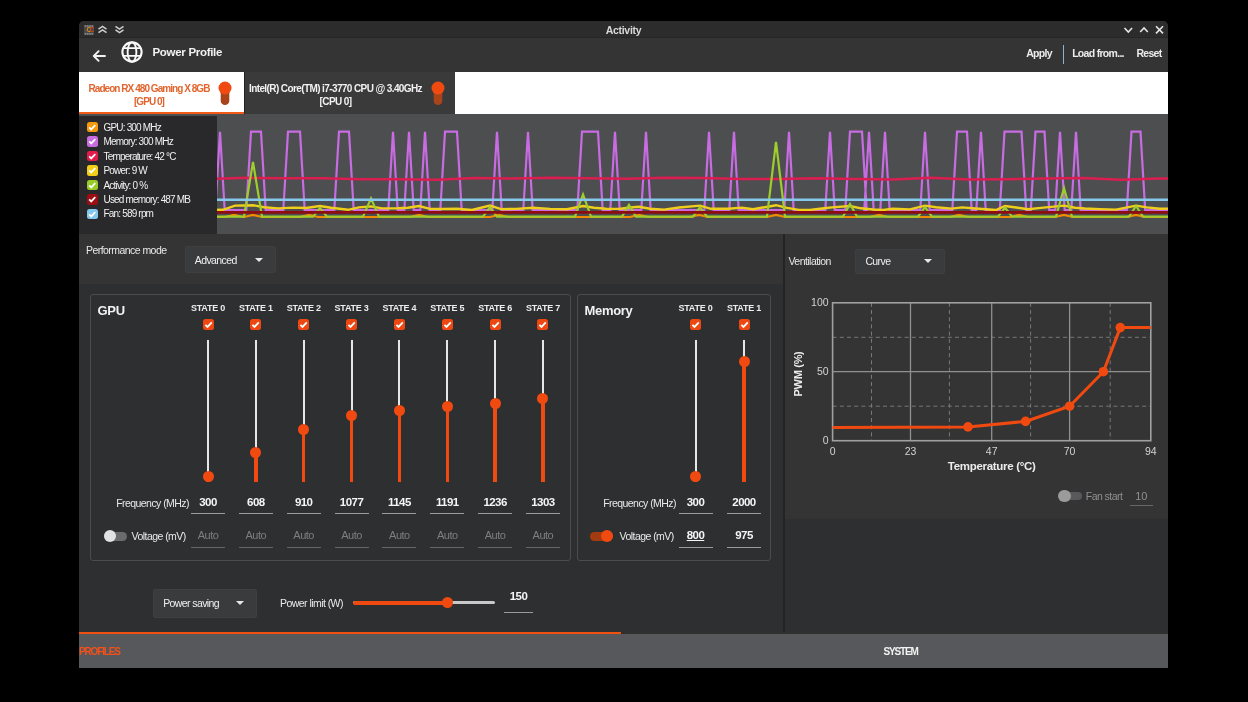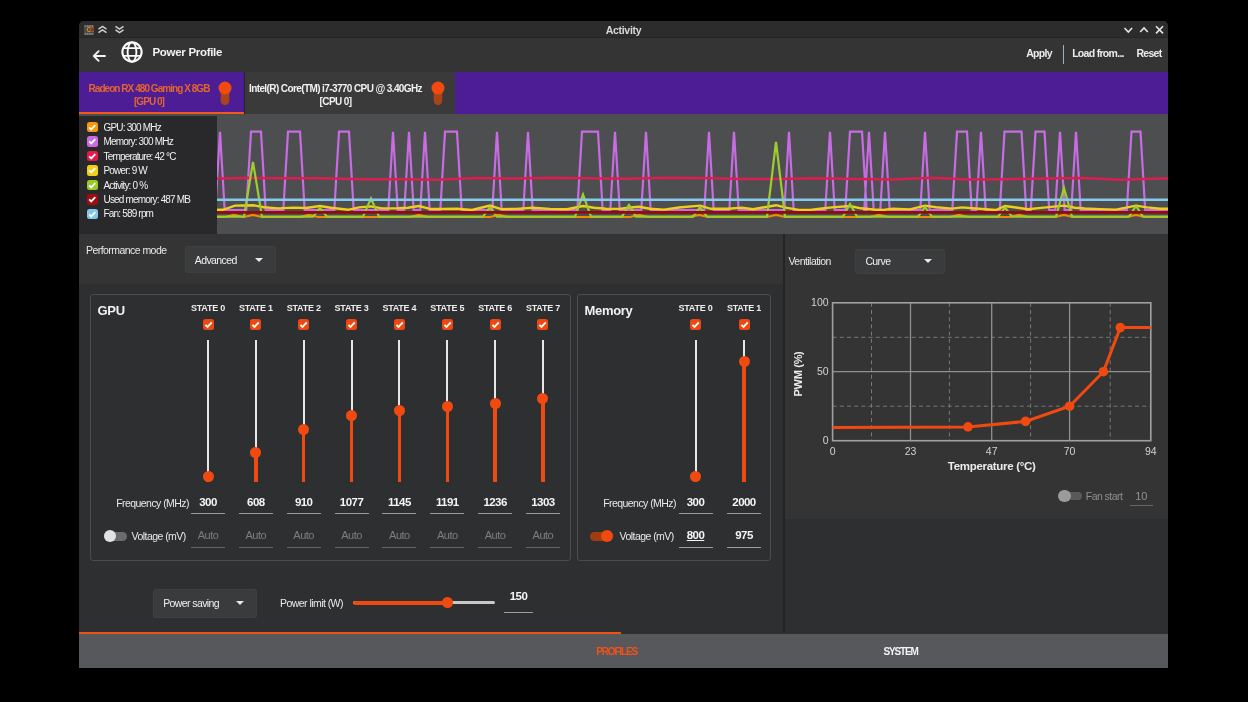--- a/index.html
+++ b/index.html
@@ -6,21 +6,21 @@
   font-family:"Liberation Sans", sans-serif; }
 #win { position:absolute; left:79px; top:21px; width:1089px; height:647px;
   background:#2f2f2f; border-radius:5px 5px 0 0; }
 #win * { position:absolute; }
 .tb { left:0; top:0; width:1089px; height:17px; background:#2c2c2c;
   border-radius:5px 5px 0 0; border-bottom:1px solid #262626;}
 .title { left:0; right:0; top:2.5px; text-align:center; font-size:10.5px; color:#d9d9d9; font-weight:600; letter-spacing:-0.3px;}
 .toolbar { left:0; top:17px; width:1089px; height:33.5px; background:#343434; }
 .gp { left:73.5px; top:8px; font-size:11.5px; font-weight:bold; color:#f2f2f2; letter-spacing:-0.3px;}
 .tbtn { top:9px; font-size:10.5px; color:#ececec; font-weight:600; letter-spacing:-0.7px; text-align:center;}
-.tabbar { left:0; top:50.5px; width:1089px; height:42.5px; background:#4c1d95; }
+.tabbar { left:0; top:50.5px; width:1089px; height:42.5px; background:#ffffff; }
 .tab1 { left:0; top:0; width:165px; height:40px; }
 .tab2 { left:165.5px; top:0; width:210.5px; height:42.5px; background:#3a3a3b; }
 .tabsep { left:164.5px; top:0; width:1px; height:42.5px; background:#232323;}
 .t1txt { left:0; top:10px; width:140px; white-space:nowrap; text-align:center; color:#e2652f;
   font-size:10px; font-weight:bold; letter-spacing:-0.95px; line-height:13px; position:absolute;}
 .t2txt { left:0; top:10px; width:182px; white-space:nowrap; text-align:center; color:#f1f1f1;
   font-size:10px; font-weight:bold; letter-spacing:-0.6px; line-height:13px; position:absolute;}
 .tabu { left:0; top:40px; width:165px; height:2.5px; background:#f25b17; }
 .mon { left:0; top:93px; width:1089px; height:119.5px; background:#4c4e50; }
 .legend { left:0; top:2px; width:137.5px; height:117.5px; background:#29292b; }
@@ -399,15 +399,15 @@
 <text x="206.7" y="209" text-anchor="middle" font-family="Liberation Sans" fill="#ebebeb" font-size="11.5" font-weight="bold" letter-spacing="-0.3">Temperature (°C)</text>
 <text x="20" y="110" text-anchor="middle" font-family="Liberation Sans" fill="#ebebeb" font-size="11" font-weight="bold" letter-spacing="-0.3" transform="rotate(-90 20 113)">PWM (%)</text>
 </svg>
 <div class="toggle" style="left:979.6px; top:470.6px; background:#58595a;"></div>
 <div class="tknob" style="left:979.4px; top:475.2px; background:#9b9b9b;"></div>
 <div class="lbl" style="left:1006.8px; top:469px; color:#8f8f90;">Fan start</div>
 <div style="left:1050.8px; top:468.5px; width:23px; text-align:center; font-size:11px; color:#8f8f90;">10</div>
 <div class="uline2" style="left:1050.8px; top:484.2px; width:23px;"></div>
 <div class="bbar"></div>
 <div class="bbar1"></div>
-<div class="btxt" style="left:16px; width:542px; text-align:right; color:#f4501a;">PROFILES</div>
+<div class="btxt" style="left:0; width:542px; text-align:left; color:#f4501a;">PROFILES</div>
 <div class="btxt" style="left:548px; width:547px; text-align:center; color:#f2f2f2;">SYSTEM</div>
 </div>
 
 </body></html>

